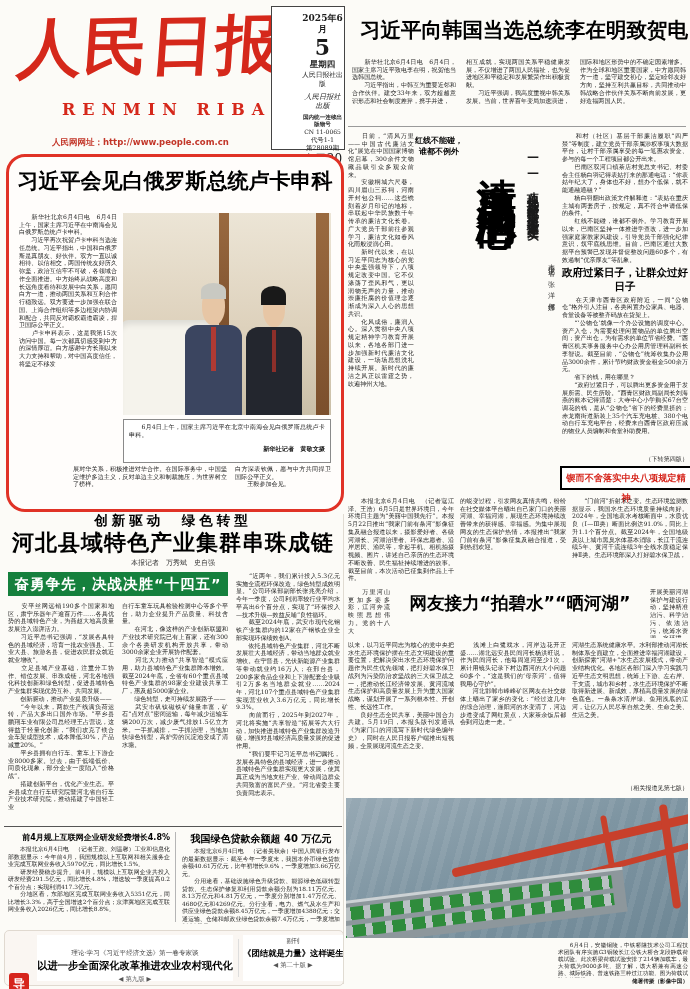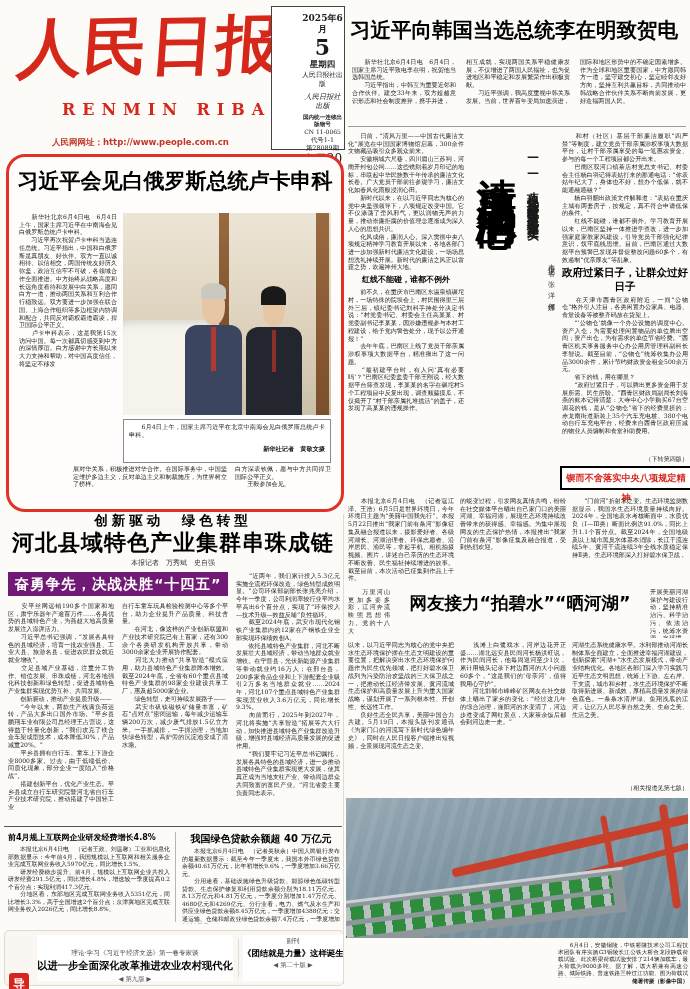--- a/index.html
+++ b/index.html
@@ -2,21 +2,21 @@
 <html><head>
 <meta charset="utf-8">
 <style>
   html,body{margin:0;padding:0;background:#e8e8e8;}
   #page{position:relative;width:690px;height:989px;background:#fcfbf7;margin:0 auto;overflow:hidden;
         font-family:"DejaVu Sans","Liberation Sans",sans-serif;color:#1b1b1b;}
   .abs{position:absolute;}
   .serif{font-family:"DejaVu Serif","Liberation Serif",serif;}
   .body-txt{font-size:6.1px;line-height:1.27;text-align:justify;white-space:pre-line;
             overflow:hidden;color:#222;font-family:"DejaVu Serif","Liberation Serif",serif;}
-  .hei{font-family:"DejaVu Sans","Liberation Sans",sans-serif;font-weight:900;color:#000;}
+  .hei{font-family:"DejaVu Sans","Liberation Sans",sans-serif;font-weight:900;color:#000;text-align:right;}
   .center{text-align:center;}
   
   .brand{color:#d5281b;font-family:"DejaVu Serif","Liberation Serif",serif;font-weight:900;
          font-size:64px;letter-spacing:2px;transform:skewX(-5deg) rotate(-1deg);line-height:1;}
   .pinyin{color:#d5281b;font-weight:700;font-size:16px;letter-spacing:7px;font-family:"DejaVu Serif",serif;}
   .site{color:#c23528;font-size:8.5px;font-weight:700;}
   .datebox{border:1px solid #444;text-align:center;font-family:"DejaVu Serif",serif;background:#fff;}
   .datebox div{line-height:1.25;margin-left:29px;}
   
   .redbox{border:3.5px solid #e03226;border-radius:19px;background:#fffdfb;}
@@ -25,21 +25,21 @@
   .p1-sofa{position:absolute;background:#f5f3ec;border-radius:10px;box-shadow:inset 0 4px 6px rgba(0,0,0,.10);}
   .p1-man{position:absolute;}
   .p1-suit{position:absolute;bottom:0;width:100%;height:70%;border-radius:12px 12px 0 0;}
   .p1-head{position:absolute;left:30%;width:40%;height:30%;border-radius:50% 50% 46% 46%;background:#e7c6a5;}
   .p1-hair{position:absolute;left:28%;width:44%;height:12%;border-radius:50% 50% 0 0;}
   .p1-tie{position:absolute;left:46%;width:8%;height:34%;top:32%;}
   .capbox{border:1px solid #8a8a8a;background:#fff;padding:3px 5px;}
   
   .vtxt{writing-mode:vertical-rl;text-orientation:upright;}
   .slogan{border:2px solid #000;color:#d6251c;font-weight:900;text-align:center;background:#fff;}
-  .banner{background:#701a75;color:#fff;font-weight:900;text-align:center;letter-spacing:1px;}
+  .banner{background:#15803d;color:#fff;font-weight:900;text-align:center;letter-spacing:1px;}
   .rule-h{background:#9a9a9a;height:1px;}
   .rule-v{background:#b5b5b5;width:1px;}
   
   .daodu{background:#faf6f2;border:1px solid #e0d9d0;border-radius:5px;}
   .daodu-tab{background:#d6251c;color:#fff;font-weight:900;text-align:center;word-break:break-all;
              border-radius:3px;line-height:1.55;margin-top:36px;}
   
   .photo2{background:linear-gradient(160deg,#97a9b4 0%,#7e95a2 45%,#6e8795 100%);overflow:hidden;position:relative;}
   .p2-streaks{position:absolute;inset:0;background:repeating-linear-gradient(105deg,rgba(255,255,255,.07) 0 6px,transparent 6px 15px);}
   .p2-deck{position:absolute;left:-6%;bottom:6%;width:88%;height:30%;transform:rotate(-7deg);
@@ -105,21 +105,21 @@
     <div class="abs capbox" style="left:114px;top:262px;width:196px;height:36px;">
       <div class="body-txt" style="font-size:6.2px;height:22px;">　　6月4日上午，国家主席习近平在北京中南海会见白俄罗斯总统卢卡申科。</div>
       <div class="serif" style="font-size:6.2px;text-align:right;font-weight:700;">新华社记者　黄敬文摄</div>
     </div>
 
     <div class="abs body-txt" style="left:64px;top:308px;width:154px;height:36px;">展对华关系，积极推进对华合作。在国际事务中，中国坚定维护多边主义，反对单边主义和制裁施压，为世界树立了榜样。</div>
     <div class="abs body-txt" style="left:226px;top:308px;width:96px;height:36px;">白方深表钦佩，愿与中方共同捍卫国际公平正义。
 　　王毅参加会见。</div>
   </div>
 
-  <div class="abs" style="left:348px;top:132px;width:116px;height:332px;display:flex;flex-direction:column;">
+  <div class="abs" style="left:348px;top:132px;width:116px;height:332px;display:flex;flex-direction:row;">
     <div class="body-txt" style="width:116px;">　　日前，“清风万里——中国古代廉洁文化”展览在中国国家博物馆启幕，300余件文物藏品吸引众多观众前来。
 　　安徽桐城六尺巷，四川眉山三苏祠，河南开封包公祠……这些镌刻着岁月印记的地标，串联起中华民族数千年传承的廉洁文化长卷。广大党员干部前往参观学习，廉洁文化如春风化雨般浸润心田。
 　　新时代以来，在以习近平同志为核心的党中央坚强领导下，八项规定改变中国。它不仅涤荡了歪风邪气，更以润物无声的力量，推动崇廉拒腐的价值理念逐渐成为深入人心的思想共识。
 　　化风成俗，廉润人心。深入贯彻中央八项规定精神学习教育开展以来，各地各部门进一步加强新时代廉洁文化建设，一场场思想洗礼持续开展。新时代的廉洁之风正以雷霆之势，吹遍神州大地。</div>
     <div class="hei center" style="font-size:8px;margin:3px 0;">红线不能碰，谁都不例外</div>
     <div class="body-txt" style="width:116px;flex:1;">　　前不久，在重庆市巴南区东温泉镇碾坨村，一场特殊的院坝会上，村民围得里三层外三层，镇纪委书记刘科手持处分决定书说：“村党委书记、村委会主任高某某、村党委副书记李某某，因涉嫌违规参与本村工程建设，给予党内警告处分，现予以公开通报！”
 　　去年年底，巴南区上线了党员干部亲属涉权事项大数据平台，精准揪出了这一问题。
 　　“最初建平台时，有人问‘真有必要吗’？”巴南区纪委监委干部王刚说，经大数据平台筛查发现，李某某的名字在碾坨村5个工程项目中反复出现，调查顺藤摸瓜，不仅揭开了“村干部亲属扎堆揽活”的盖子，还发现了高某某的违规操作。</div>
   </div>
 

